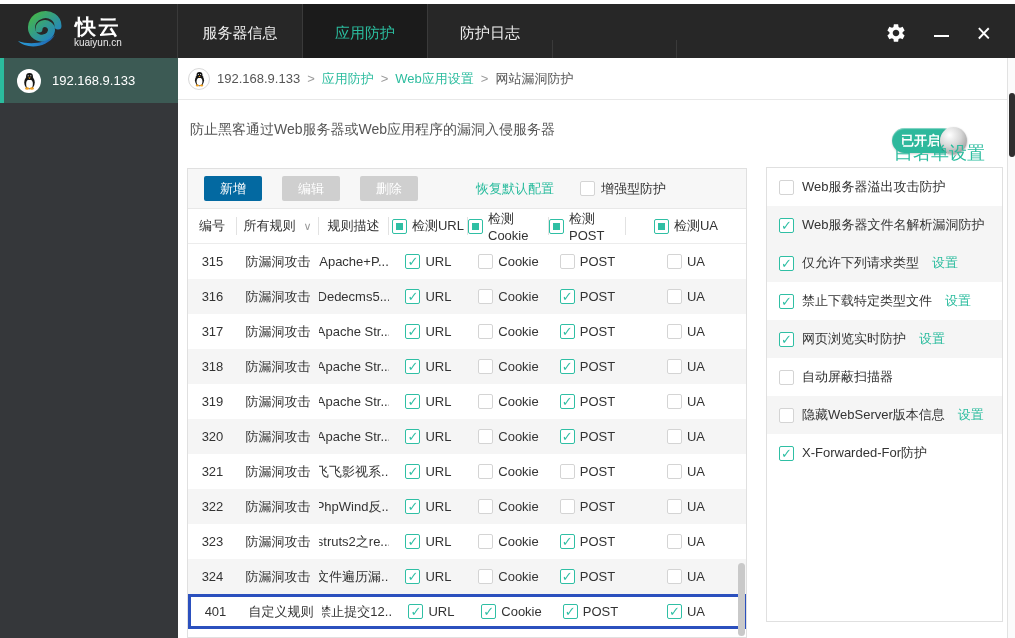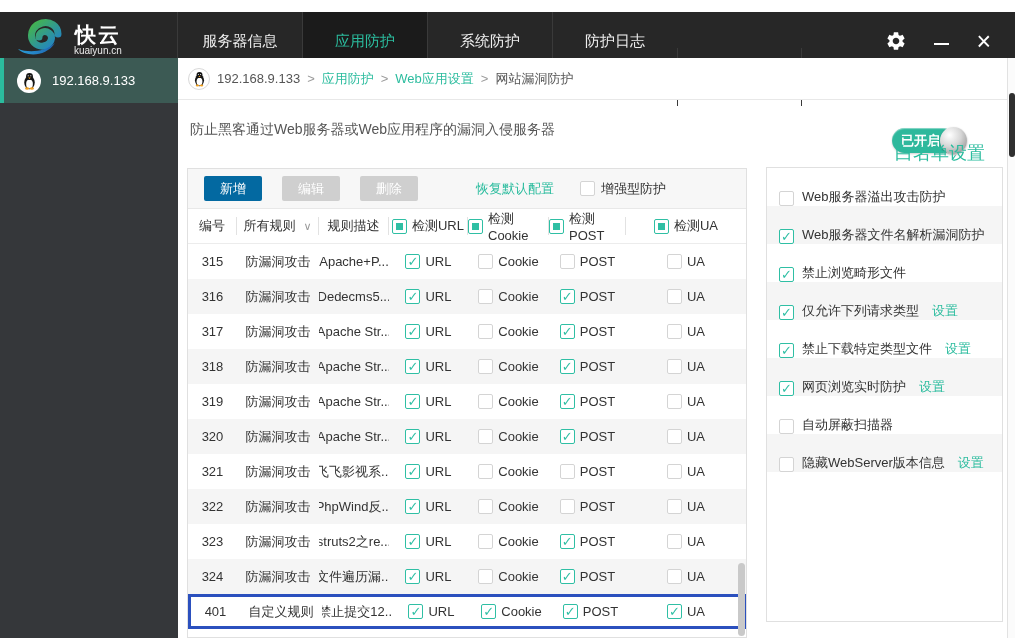--- a/index.html
+++ b/index.html
@@ -1,20 +1,20 @@
 <!DOCTYPE html>
 <html><head>
 <meta charset="utf-8">
 <style>
   * { margin:0; padding:0; box-sizing:border-box; }
   html,body { width:1015px; height:638px; }
   body { font-family:"Liberation Sans","DejaVu Sans",sans-serif; background:#fff; position:relative; overflow:hidden; }
 
   
-  .titlebar { position:absolute; left:0; top:12px; width:1015px; height:58px; background:#272727; }
+  .titlebar { position:absolute; left:0; top:4px; width:1015px; height:58px; background:#272727; }
   .logo { position:absolute; left:14px; top:6px; display:flex; align-items:center; }
   .logo-text { margin-left:2px; color:#fff; text-align:center; }
   .logo-title { font-size:21px; font-weight:bold; line-height:22px; letter-spacing:2px; }
   .logo-sub { font-size:10px; color:#e8e8e8; line-height:10px; }
   .nav { position:absolute; left:177px; top:0; height:58px; display:flex; }
   .nav-tab { width:125px; height:58px; display:flex; align-items:center; justify-content:center;
              color:#ededed; font-size:15px; border-left:1px solid #3a3a3a; cursor:pointer;font-family:Liberation Mono, monospace; }
   .nav-tab.active { background:#1b1b1b; color:#2bbc9e; }
   .nav-tab:last-child { border-right:1px solid #3a3a3a;margin-top:36px; }
   .win-controls { position:absolute; right:0; top:0; height:58px; display:flex; align-items:center; gap:27px; padding-right:24px; }
@@ -79,21 +79,21 @@
   .cb.checked::after { content:"✓"; color:#2fbfa4; font-size:13px; font-weight:bold; line-height:1; }
   .cb.ind { border-color:#2fbfa4; }
   .cb.ind::after { content:""; width:7px; height:7px; background:#2fbfa4; display:block; }
 
   .table-scrollbar { position:absolute; right:1px; bottom:1px; width:7px; height:73px;
                      background:#c9c9c9; border-radius:4px; cursor:pointer; }
 
   
   .options-panel { position:absolute; left:766px; top:167px; width:237px; height:455px;
                    border:1px solid #e0e0e0; background:#fff; }
-  .opt { height:38px; display:flex; align-items:flex-end; gap:8px; padding-left:12px;
+  .opt { height:38px; display:flex; align-items:center; gap:8px; padding-left:12px;
          font-size:13px; color:#333; white-space:nowrap; }
   .opt.alt { background:#f5f5f5; }
   .opt-settings { color:#2bbc9e; margin-left:5px; cursor:pointer; }
 
   
   .win-scrollbar { position:absolute; right:0; top:58px; width:8px; height:580px; background:#fbfbfb;
                    border-left:1px solid #e2e2e2; }
   .win-scroll-thumb { position:absolute; left:1px; top:35px; width:6px; height:64px;
                       background:#2f2f2f; border-radius:3px; cursor:pointer; }
 </style>
@@ -117,21 +117,20 @@
       <path d="M4 31 C15 35 31 34 41 25 C32 39 12 39 4 31 Z" fill="url(#lg2)"></path>
     </svg>
     <div class="logo-text">
       <div class="logo-title">快云</div>
       <div class="logo-sub">kuaiyun.cn</div>
     </div>
   </div>
   <div class="nav">
       <div class="nav-tab">服务器信息</div>
       <div class="nav-tab active">应用防护</div>
-      <div class="nav-tab">系统防护</div>
       <div class="nav-tab">防护日志</div>
       <div class="nav-tab">工具箱</div>
     </div>
   <div class="win-controls">
     <div class="gear-btn">
       <svg viewBox="0 0 24 24">
           <path fill="#ffffff" d="M19.14,12.94c0.04-0.3,0.06-0.61,0.06-0.94c0-0.32-0.02-0.64-0.07-0.94l2.03-1.58c0.18-0.14,0.23-0.41,0.12-0.61 l-1.92-3.32c-0.12-0.22-0.37-0.29-0.59-0.22l-2.39,0.96c-0.5-0.38-1.03-0.7-1.62-0.94L14.4,2.81c-0.04-0.24-0.24-0.41-0.48-0.41 h-3.84c-0.24,0-0.43,0.17-0.47,0.41L9.25,5.35C8.66,5.59,8.12,5.92,7.63,6.29L5.24,5.33c-0.22-0.08-0.47,0-0.59,0.22L2.74,8.87 C2.62,9.08,2.66,9.34,2.86,9.48l2.03,1.58C4.84,11.36,4.8,11.69,4.8,12s0.02,0.64,0.07,0.94l-2.03,1.58 c-0.18,0.14-0.23,0.41-0.12,0.61l1.92,3.32c0.12,0.22,0.37,0.29,0.59,0.22l2.39-0.96c0.5,0.38,1.03,0.7,1.62,0.94l0.36,2.54 c0.05,0.24,0.24,0.41,0.48,0.41h3.84c0.24,0,0.44-0.17,0.47-0.41l0.36-2.54c0.59-0.24,1.13-0.56,1.62-0.94l2.39,0.96 c0.22,0.08,0.47,0,0.59-0.22l1.92-3.32c0.12-0.22,0.07-0.47-0.12-0.61L19.14,12.94z M12,15.6c-1.98,0-3.6-1.62-3.6-3.6 s1.62-3.6,3.6-3.6s3.6,1.62,3.6,3.6S13.98,15.6,12,15.6z"></path>
         </svg>
     </div>
     <div class="min-btn"></div>
@@ -477,25 +476,20 @@
     <span>Web服务器溢出攻击防护</span>
 
   </div>
 
   <div class="opt alt">
     <span class="cb checked"></span>
     <span>Web服务器文件名解析漏洞防护</span>
 
   </div>
 
-  <div class="opt">
-    <span class="cb checked"></span>
-    <span>禁止浏览畸形文件</span>
-
-  </div>
 
   <div class="opt alt">
     <span class="cb checked"></span>
     <span>仅允许下列请求类型</span>
     <span class="opt-settings">设置</span>
   </div>
 
   <div class="opt">
     <span class="cb checked"></span>
     <span>禁止下载特定类型文件</span>
@@ -513,18 +507,23 @@
     <span>自动屏蔽扫描器</span>
 
   </div>
 
   <div class="opt alt">
     <span class="cb"></span>
     <span>隐藏WebServer版本信息</span>
     <span class="opt-settings">设置</span>
   </div>
 
+  <div class="opt">
+    <span class="cb checked"></span>
+    <span>X-Forwarded-For防护</span>
+
+  </div>
 </div>
 </div>
 
 <div class="win-scrollbar">
   <div class="win-scroll-thumb"></div>
 </div>
 
 </body></html>

